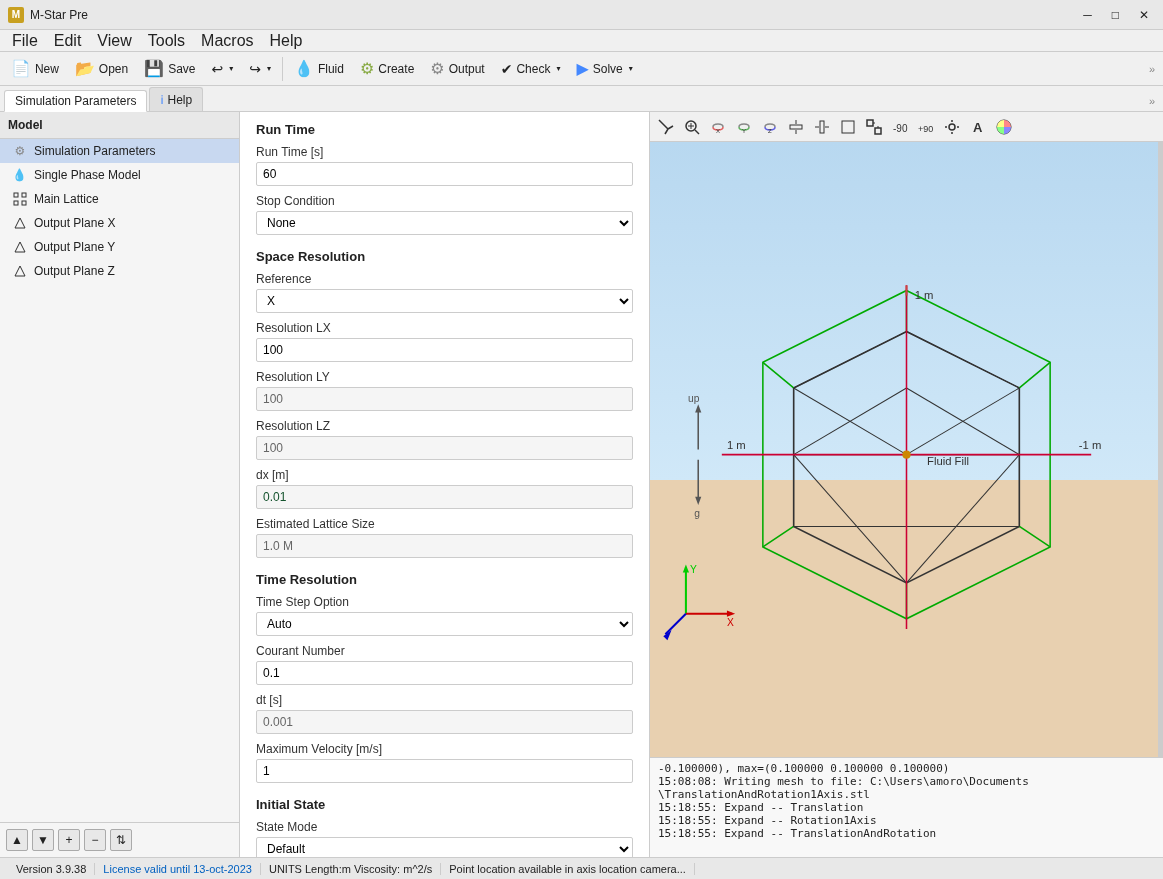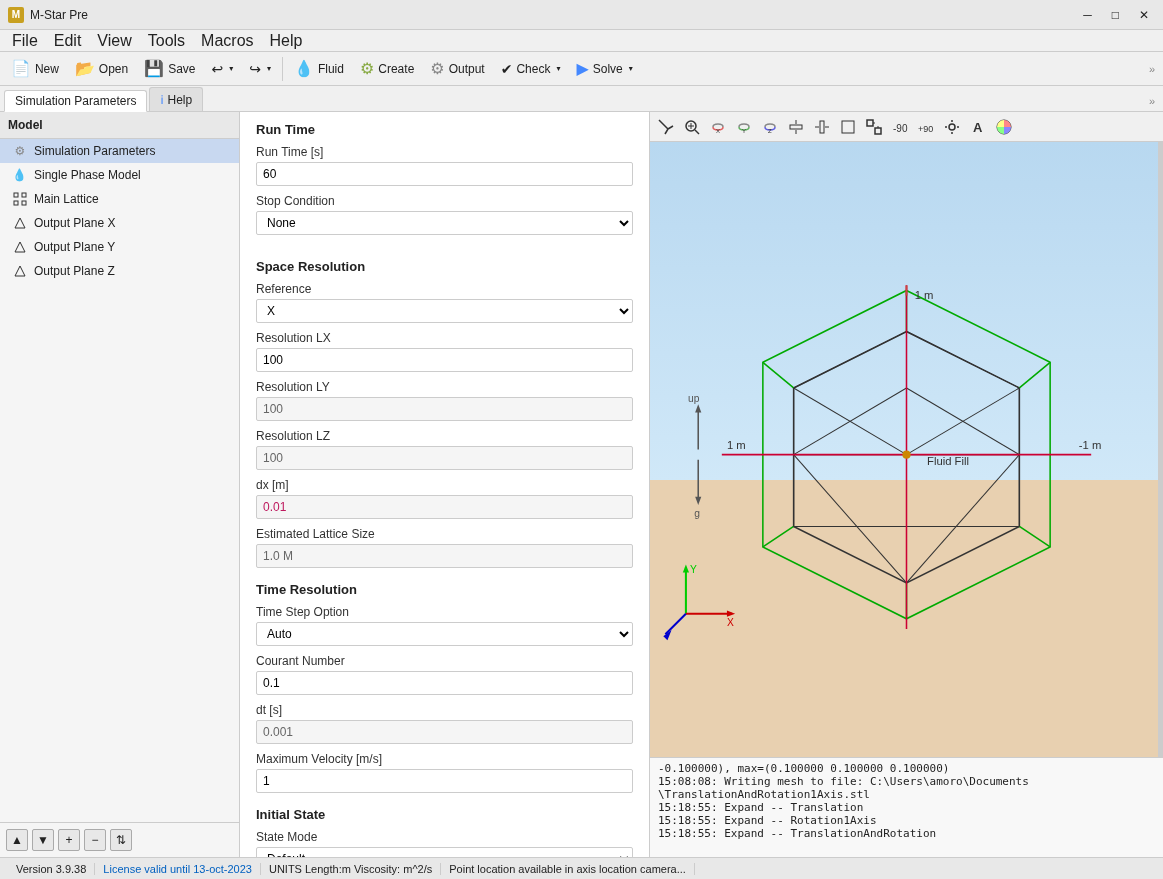--- a/index.html
+++ b/index.html
@@ -230,40 +230,40 @@
     <div class="field-label">Run Time [s]</div>
     <input class="field-input" type="text" value="60" style="">
 
     <div class="field-label">Stop Condition</div>
     <select class="field-select">
       <option>None</option>
       <option>Steady State</option>
     </select>
 
     
-    <div class="section-title" style="margin-top:24px;">Space Resolution</div>
+    <div class="section-title" style="margin-top:14px;">Space Resolution</div>
 
     <div class="field-label">Reference</div>
     <select class="field-select">
       <option>X</option>
       <option>Y</option>
       <option>Z</option>
     </select>
 
     <div class="field-label">Resolution LX</div>
     <input class="field-input" type="text" value="100" style="">
 
     <div class="field-label">Resolution LY</div>
     <input class="field-input readonly" type="text" value="100" style="background: rgb(245, 245, 245); color: rgb(102, 102, 102);">
 
     <div class="field-label">Resolution LZ</div>
     <input class="field-input readonly" type="text" value="100" style="background: rgb(245, 245, 245); color: rgb(102, 102, 102);">
 
     <div class="field-label">dx [m]</div>
-    <input class="field-input readonly" type="text" value="0.01" style="background: rgb(245, 245, 245); color: #be185d;">
+    <input class="field-input readonly" type="text" value="0.01" style="background: rgb(245, 245, 245); color: #14532d;">
 
     <div class="field-label">Estimated Lattice Size</div>
     <input class="field-input readonly" type="text" value="1.0 M" style="background: rgb(245, 245, 245); color: rgb(102, 102, 102);">
 
     
     <div class="section-title" style="margin-top:14px;">Time Resolution</div>
 
     <div class="field-label">Time Step Option</div>
     <select class="field-select">
       <option>Auto</option>

